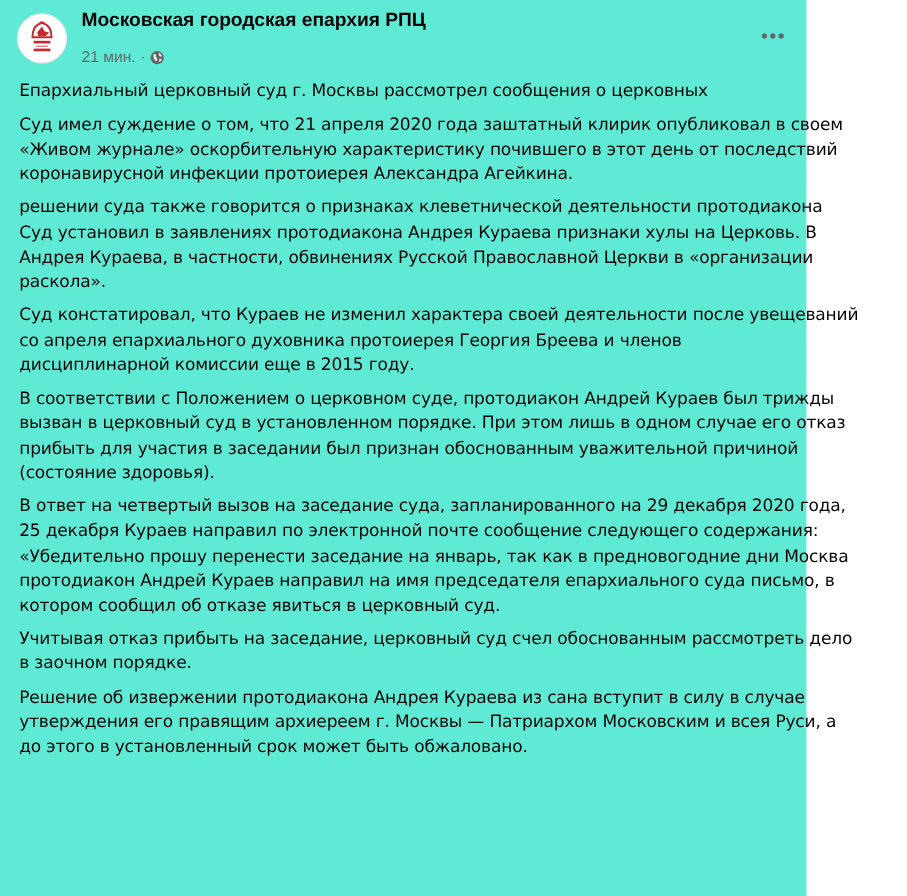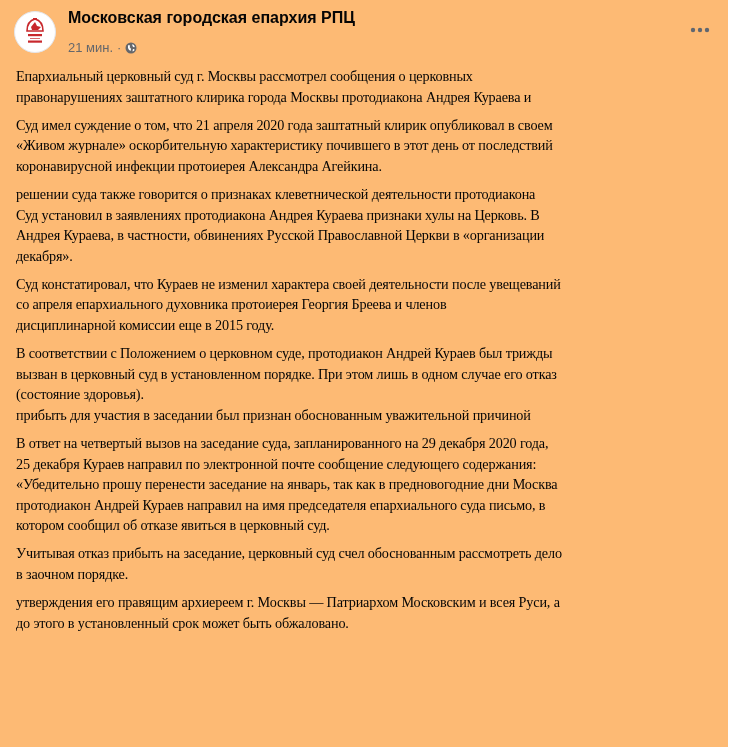--- a/index.html
+++ b/index.html
@@ -9,23 +9,23 @@
   }
   body {
     width: 756px;
     height: 747px;
     overflow: hidden;
     font-family: "DejaVu Sans", "Liberation Sans", sans-serif;
     color: #050505;
   }
   .post {
     position: relative;
-    width: 728px;
+    width: 672px;
     height: 747px;
-    background: #fdba74;
+    background: #5eead4;
   }
   .header {
     position: absolute;
     left: 14px;
     top: 10px;
     height: 44px;
     display: flex;
     align-items: center;
   }
   .avatar {
@@ -92,21 +92,20 @@
     line-height: 20.6px;
     color: #050505;
     letter-spacing: -0.15px;
   }
   .para {
     margin: 0 0 7.5px 0;
   }
   .line {
     display: block;
     white-space: nowrap;
-    font-family: Liberation Serif, serif;
   }
 </style>
 </head>
 <body>
 
 <div class="post">
 
   <div class="header">
     <div class="avatar">
       <svg width="34" height="34" viewBox="0 0 34 34">
@@ -139,54 +138,54 @@
     <svg width="20" height="6" viewBox="0 0 20 6">
       <circle cx="3" cy="3" r="2.2" fill="#606770"></circle>
       <circle cx="10" cy="3" r="2.2" fill="#606770"></circle>
       <circle cx="17" cy="3" r="2.2" fill="#606770"></circle>
     </svg>
   </div>
 
   <div class="body">
     <p class="para">
       <span class="line">Епархиальный церковный суд г. Москвы рассмотрел сообщения о церковных</span>
-      <span class="line">правонарушениях заштатного клирика города Москвы протодиакона Андрея Кураева и</span>
     </p>
     <p class="para">
       <span class="line">Суд имел суждение о том, что 21 апреля 2020 года заштатный клирик опубликовал в своем</span>
       <span class="line">«Живом журнале» оскорбительную характеристику почившего в этот день от последствий</span>
       <span class="line">коронавирусной инфекции протоиерея Александра Агейкина.</span>
     </p>
     <p class="para">
       <span class="line">решении суда также говорится о признаках клеветнической деятельности протодиакона</span>
       <span class="line">Суд установил в заявлениях протодиакона Андрея Кураева признаки хулы на Церковь. В</span>
       <span class="line">Андрея Кураева, в частности, обвинениях Русской Православной Церкви в «организации</span>
-      <span class="line">декабря».</span>
+      <span class="line">раскола».</span>
     </p>
     <p class="para">
       <span class="line">Суд констатировал, что Кураев не изменил характера своей деятельности после увещеваний</span>
       <span class="line">со апреля епархиального духовника протоиерея Георгия Бреева и членов</span>
       <span class="line">дисциплинарной комиссии еще в 2015 году.</span>
     </p>
     <p class="para">
       <span class="line">В соответствии с Положением о церковном суде, протодиакон Андрей Кураев был трижды</span>
       <span class="line">вызван в церковный суд в установленном порядке. При этом лишь в одном случае его отказ</span>
+      <span class="line">прибыть для участия в заседании был признан обоснованным уважительной причиной</span>
       <span class="line">(состояние здоровья).</span>
-      <span class="line">прибыть для участия в заседании был признан обоснованным уважительной причиной</span>
     </p>
     <p class="para">
       <span class="line">В ответ на четвертый вызов на заседание суда, запланированного на 29 декабря 2020 года,</span>
       <span class="line">25 декабря Кураев направил по электронной почте сообщение следующего содержания:</span>
       <span class="line">«Убедительно прошу перенести заседание на январь, так как в предновогодние дни Москва</span>
       <span class="line">протодиакон Андрей Кураев направил на имя председателя епархиального суда письмо, в</span>
       <span class="line">котором сообщил об отказе явиться в церковный суд.</span>
     </p>
     <p class="para">
       <span class="line">Учитывая отказ прибыть на заседание, церковный суд счел обоснованным рассмотреть дело</span>
       <span class="line">в заочном порядке.</span>
     </p>
     <p class="para">
+      <span class="line">Решение об извержении протодиакона Андрея Кураева из сана вступит в силу в случае</span>
       <span class="line">утверждения его правящим архиереем г. Москвы — Патриархом Московским и всея Руси, а</span>
       <span class="line">до этого в установленный срок может быть обжаловано.</span>
     </p>
   </div>
 
 </div>
 
 </body></html>

